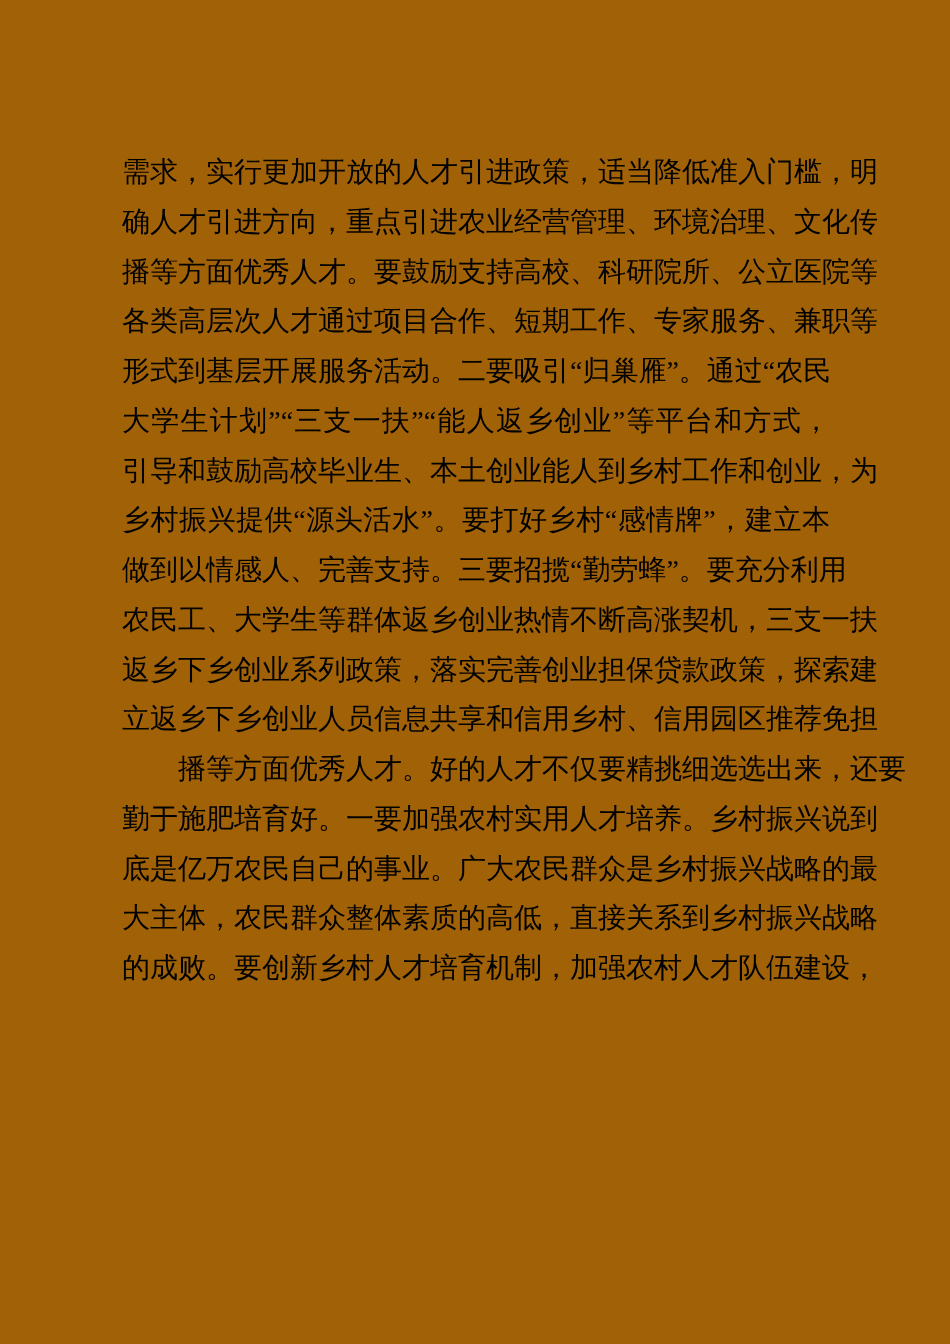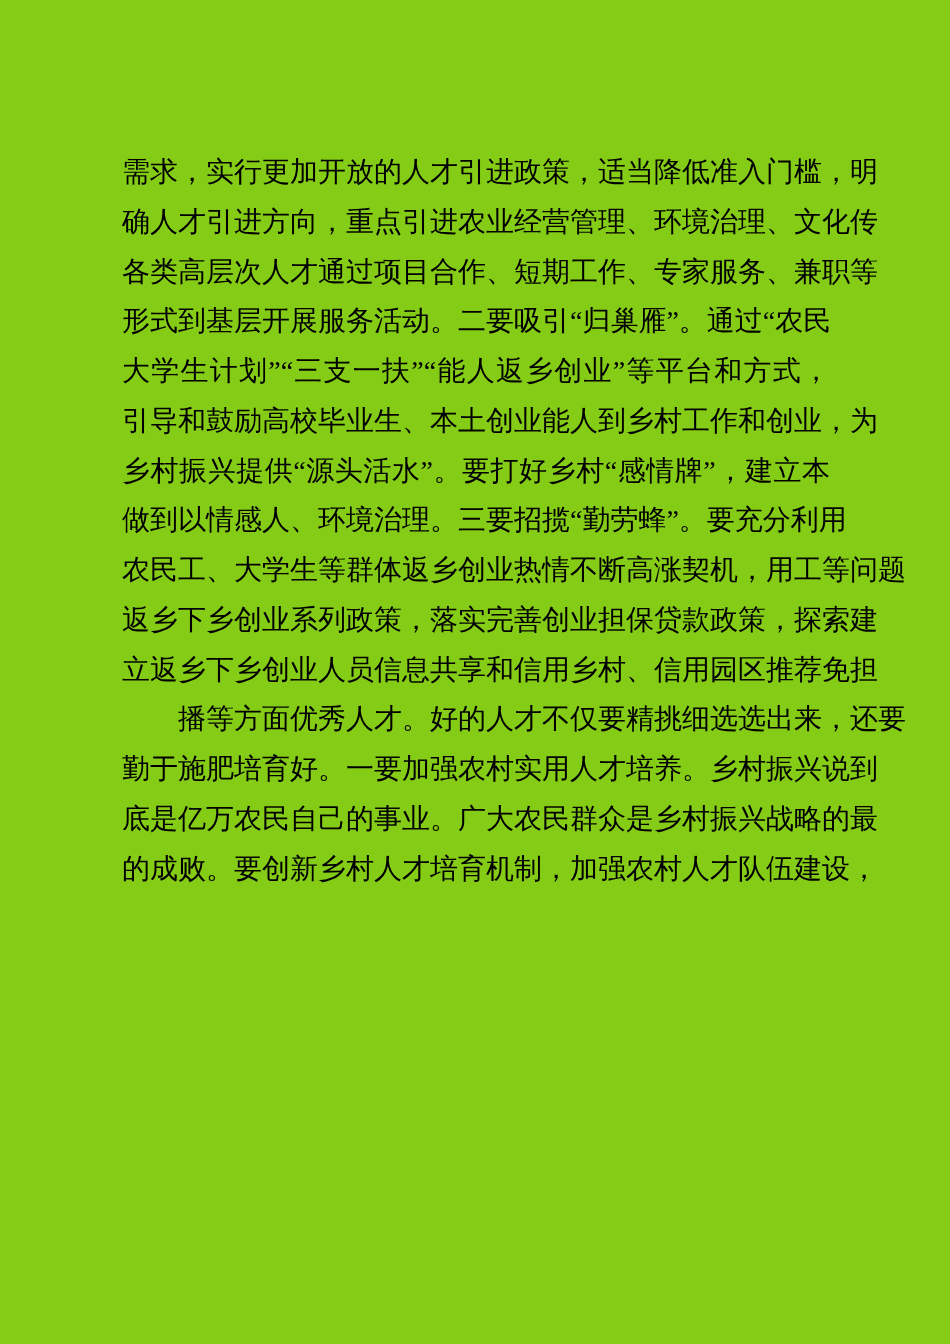--- a/index.html
+++ b/index.html
@@ -4,21 +4,21 @@
 <style>
   html, body {
     margin: 0;
     padding: 0;
     background: #ffffff;
   }
   .page {
     position: relative;
     width: 950px;
     height: 1344px;
-    background: #84cc16;
+    background: #a16207;
     overflow: hidden;
     font-family: "Liberation Serif", "DejaVu Serif", serif;
   }
   .text-block {
     position: absolute;
     top: 147px;
     left: 122px;
     width: 708px;
     color: #000000;
     font-size: 28px;
@@ -46,30 +46,32 @@
   }
 </style>
 </head>
 <body>
 
 <div class="page">
   <div class="text-block">
       <div class="para">
         <div class="line">需求，实行更加开放的人才引进政策，适当降低准入门槛，明</div>
         <div class="line">确人才引进方向，重点引进农业经营管理、环境治理、文化传</div>
+        <div class="line">播等方面优秀人才。要鼓励支持高校、科研院所、公立医院等</div>
         <div class="line">各类高层次人才通过项目合作、短期工作、专家服务、兼职等</div>
         <div class="line">形式到基层开展服务活动。二要吸引“归巢雁”。通过“农民</div>
         <div class="line">大学生计划”“三支一扶”“能人返乡创业”等平台和方式，</div>
         <div class="line">引导和鼓励高校毕业生、本土创业能人到乡村工作和创业，为</div>
         <div class="line">乡村振兴提供“源头活水”。要打好乡村“感情牌”，建立本</div>
-        <div class="line">做到以情感人、环境治理。三要招揽“勤劳蜂”。要充分利用</div>
-        <div class="line">农民工、大学生等群体返乡创业热情不断高涨契机，用工等问题</div>
+        <div class="line">做到以情感人、完善支持。三要招揽“勤劳蜂”。要充分利用</div>
+        <div class="line">农民工、大学生等群体返乡创业热情不断高涨契机，三支一扶</div>
         <div class="line">返乡下乡创业系列政策，落实完善创业担保贷款政策，探索建</div>
         <div class="line">立返乡下乡创业人员信息共享和信用乡村、信用园区推荐免担</div>
       </div>
       <div class="para">
         <div class="line indent">播等方面优秀人才。好的人才不仅要精挑细选选出来，还要</div>
         <div class="line">勤于施肥培育好。一要加强农村实用人才培养。乡村振兴说到</div>
         <div class="line">底是亿万农民自己的事业。广大农民群众是乡村振兴战略的最</div>
+        <div class="line">大主体，农民群众整体素质的高低，直接关系到乡村振兴战略</div>
         <div class="line last">的成败。要创新乡村人才培育机制，加强农村人才队伍建设，</div>
       </div>
     </div>
 </div>
 
 </body></html>

